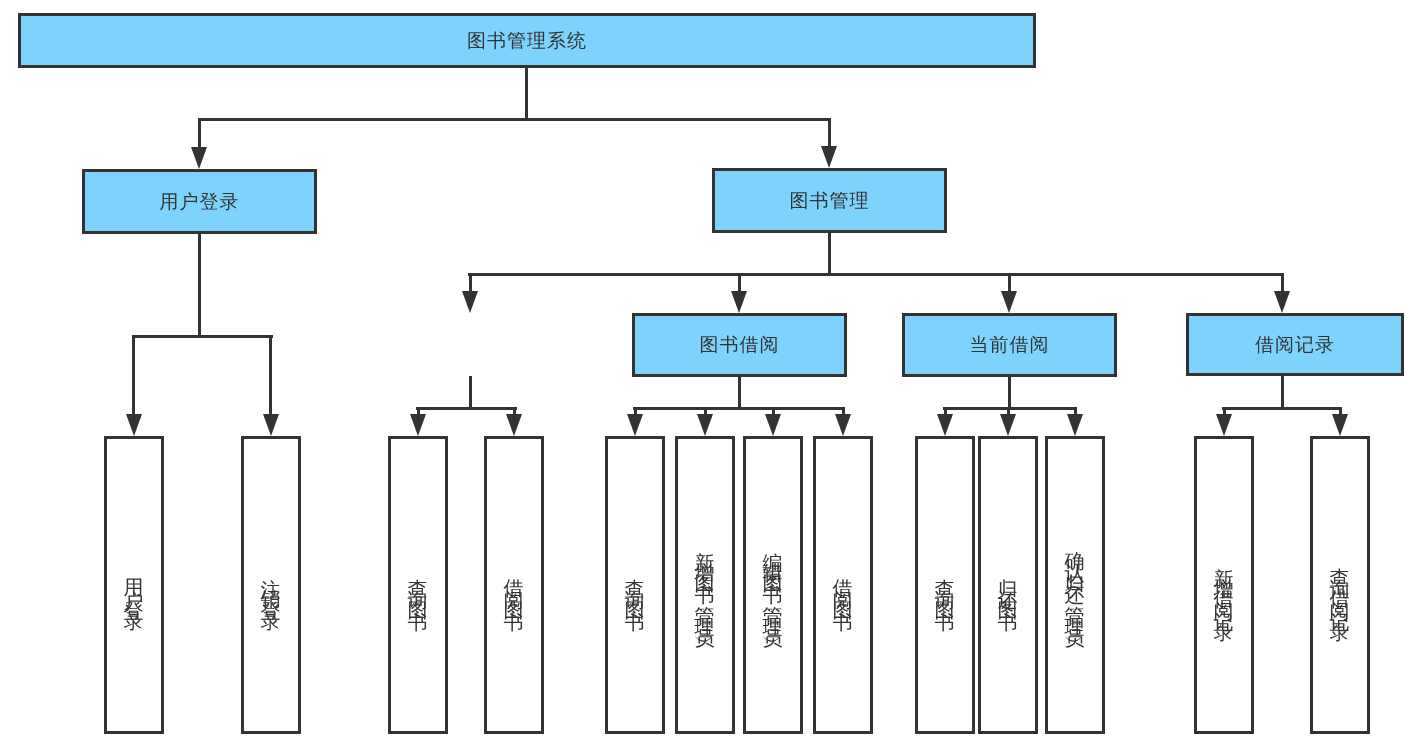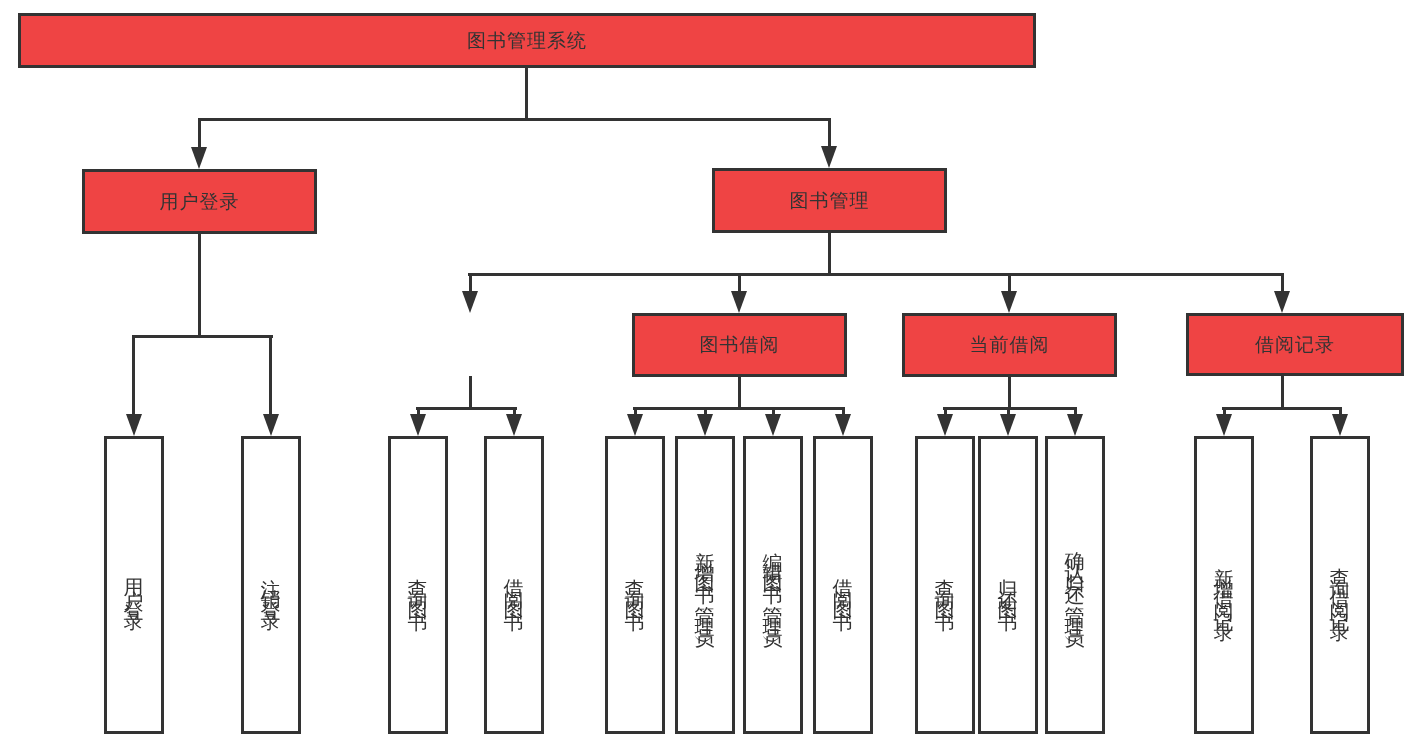--- a/index.html
+++ b/index.html
@@ -9,21 +9,21 @@
     width:1405px;height:747px;
     background:#ffffff;
     overflow:hidden;
     font-family:"Liberation Sans","DejaVu Sans",sans-serif;
     color:#333;
   }
   .box{
     position:absolute;
     box-sizing:border-box;
     border:3px solid #333;
-    background:#ef4444;
+    background:#7dd3fc;
     display:flex;align-items:center;justify-content:center;
     font-size:19px;
     letter-spacing:1px;
     color:#333;
   }
   .leaf{
     position:absolute;
     box-sizing:border-box;
     top:436px;width:60px;height:298px;
     border:3px solid #333;

